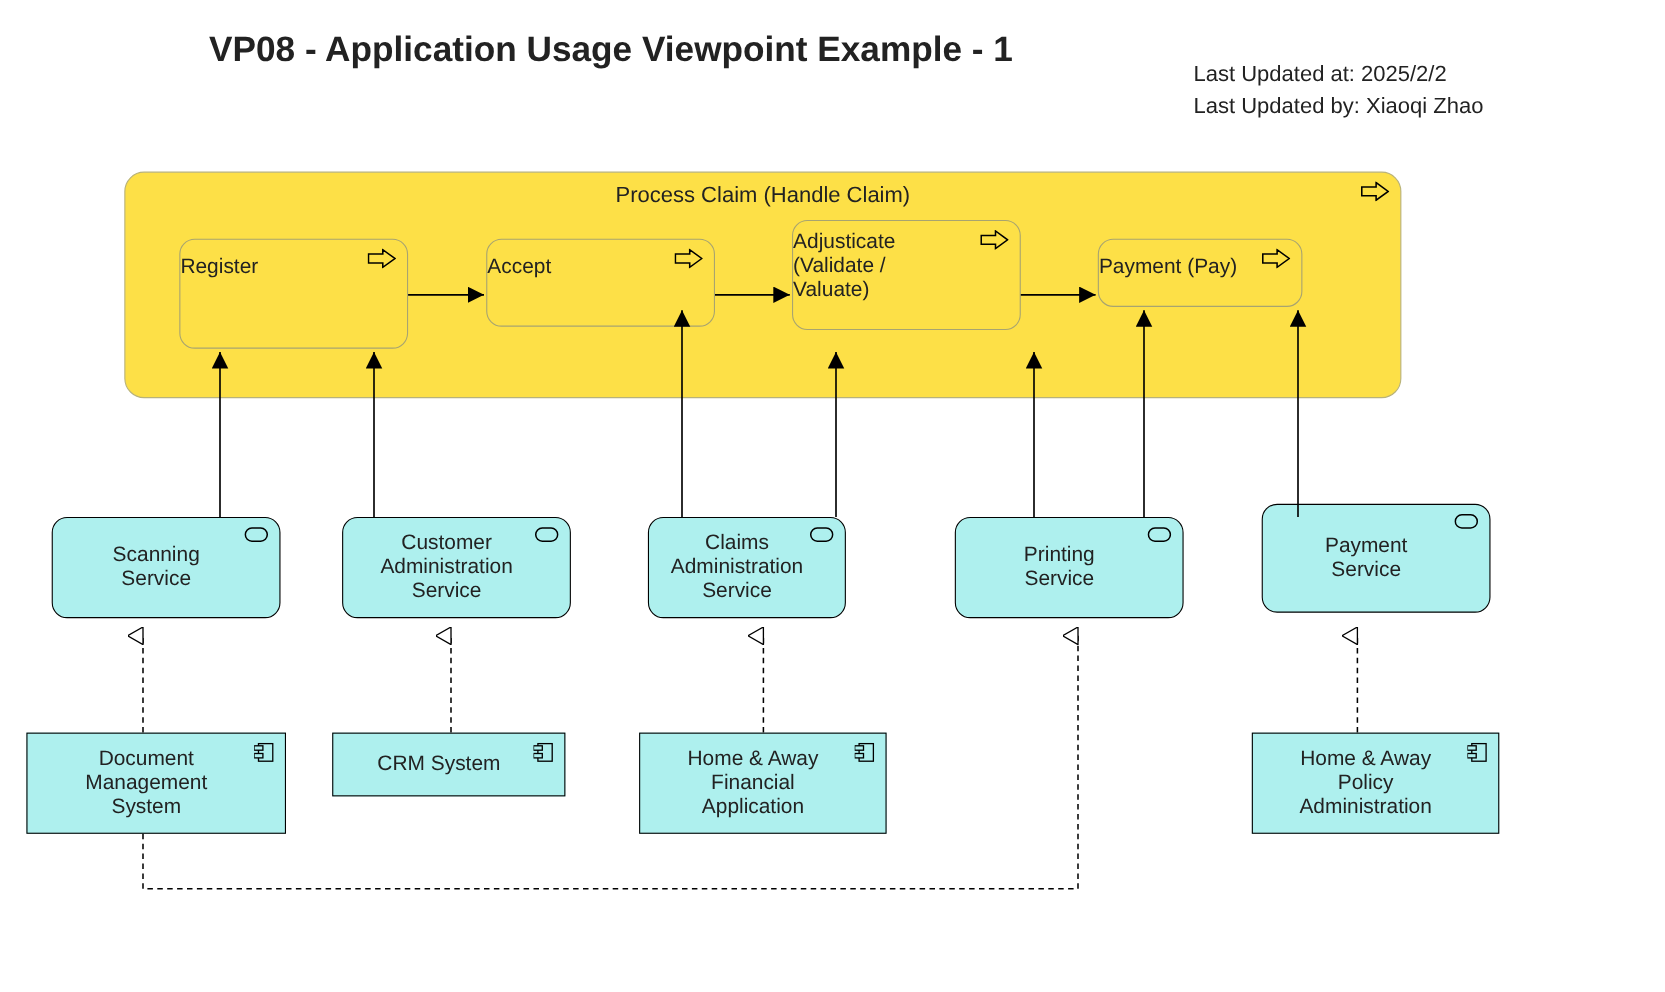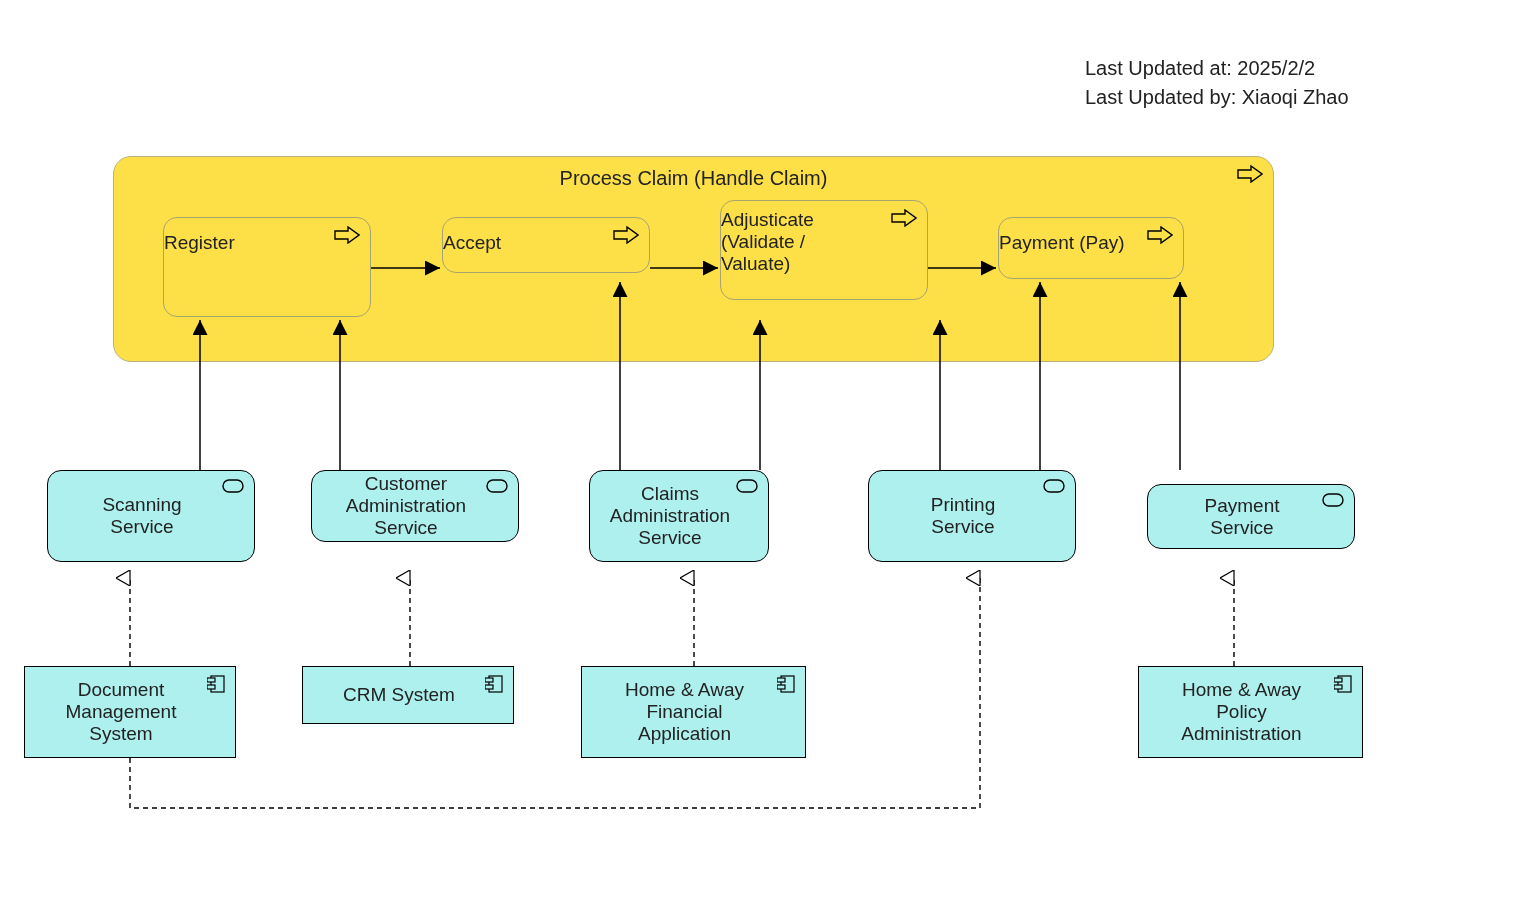--- a/index.html
+++ b/index.html
@@ -12,40 +12,41 @@
   .svc{position:absolute;background:#aef0ee;border:1px solid #000;border-radius:14px;text-align:center;font-size:19px;display:flex;align-items:center;justify-content:center;box-sizing:border-box;padding:6px 28px 6px 10px;}
   .comp{position:absolute;background:#aef0ee;border:1px solid #000;text-align:center;font-size:19px;display:flex;align-items:center;justify-content:center;box-sizing:border-box;padding:6px 28px 6px 10px;}
   svg.overlay{position:absolute;left:0;top:0;pointer-events:none;}
   .corner-icon{position:absolute;top:8px;right:10px;}
 </style>
 </head>
 <body>
 
 <div class="canvas">
 
+  <div class="title" style="left:190px;top:26px;">VP08 - Application Usage Viewpoint Example - 1</div>
 
   <div class="meta" style="left:1085px;top:54px;">
     <span>Last Updated at: </span><span>2025/2/2</span><br>
     <span>Last Updated by: </span><span>Xiaoqi Zhao</span>
   </div>
 
   <div class="proc-container" style="left:113px;top:156px;width:1159px;height:204px;">
     <div class="proc-label" style="top:10px;">Process Claim (Handle Claim)</div>
     <svg class="corner-icon" width="26" height="18">
       <path d="M1 5 H14 V1 L25 9 L14 17 V13 H1 Z" fill="none" stroke="#000" stroke-width="1.4"></path>
     </svg>
   </div>
 
   <div class="sub" style="left:163px;top:217px;width:208px;height:100px;">
     <span>Register</span>
     <svg class="corner-icon" width="26" height="18">
         <path d="M1 5 H14 V1 L25 9 L14 17 V13 H1 Z" fill="none" stroke="#000" stroke-width="1.4"></path>
       </svg>
   </div>
-  <div class="sub" style="left:442px;top:217px;width:208px;height:56px;">
+  <div class="sub" style="left:442px;top:217px;width:208px;height:80px;">
     <span>Accept</span>
     <svg class="corner-icon" width="26" height="18">
         <path d="M1 5 H14 V1 L25 9 L14 17 V13 H1 Z" fill="none" stroke="#000" stroke-width="1.4"></path>
       </svg>
   </div>
   <div class="sub" style="left:720px;top:200px;width:208px;height:100px;padding-top:8px;">
     <span style="white-space:pre-line;">Adjusticate
 (Validate /
 Valuate)</span>
     <svg class="corner-icon" width="26" height="18">
@@ -59,21 +60,21 @@
       </svg>
   </div>
 
   <div class="svc" style="left:32px;top:470px;width:208px;height:92px;margin-left:15px;">
     <span style="white-space:pre-line;">Scanning
 Service</span>
     <svg class="corner-icon" width="22" height="14">
         <rect x="1" y="1" rx="6" ry="6" width="20" height="12" fill="none" stroke="#000" stroke-width="1.4"></rect>
       </svg>
   </div>
-  <div class="svc" style="left:311px;top:470px;width:208px;height:72px;">
+  <div class="svc" style="left:311px;top:470px;width:208px;height:92px;">
     <span style="white-space:pre-line;">Customer
 Administration
 Service</span>
     <svg class="corner-icon" width="22" height="14">
         <rect x="1" y="1" rx="6" ry="6" width="20" height="12" fill="none" stroke="#000" stroke-width="1.4"></rect>
       </svg>
   </div>
   <div class="svc" style="left:589px;top:470px;width:180px;height:92px;">
     <span style="white-space:pre-line;">Claims
 Administration
@@ -82,29 +83,29 @@
         <rect x="1" y="1" rx="6" ry="6" width="20" height="12" fill="none" stroke="#000" stroke-width="1.4"></rect>
       </svg>
   </div>
   <div class="svc" style="left:868px;top:470px;width:208px;height:92px;">
     <span style="white-space:pre-line;">Printing
 Service</span>
     <svg class="corner-icon" width="22" height="14">
         <rect x="1" y="1" rx="6" ry="6" width="20" height="12" fill="none" stroke="#000" stroke-width="1.4"></rect>
       </svg>
   </div>
-  <div class="svc" style="left:1147px;top:484px;width:208px;height:65px;">
+  <div class="svc" style="left:1147px;top:458px;width:208px;height:99px;">
     <span style="white-space:pre-line;">Payment
 Service</span>
     <svg class="corner-icon" width="22" height="14">
         <rect x="1" y="1" rx="6" ry="6" width="20" height="12" fill="none" stroke="#000" stroke-width="1.4"></rect>
       </svg>
   </div>
 
-  <div class="comp" style="left:24px;top:666px;width:212px;height:92px;">
+  <div class="comp" style="left:24px;top:666px;width:236px;height:92px;">
     <span style="white-space:pre-line;">Document
 Management
 System</span>
     <svg class="corner-icon" width="18" height="18">
         <rect x="4" y="1" width="13" height="16" fill="none" stroke="#000" stroke-width="1.2"></rect>
         <rect x="0" y="3" width="8" height="4" fill="#aef0ee" stroke="#000" stroke-width="1.2"></rect>
         <rect x="0" y="10" width="8" height="4" fill="#aef0ee" stroke="#000" stroke-width="1.2"></rect>
       </svg>
   </div>
   <div class="comp" style="left:302px;top:666px;width:212px;height:58px;">

